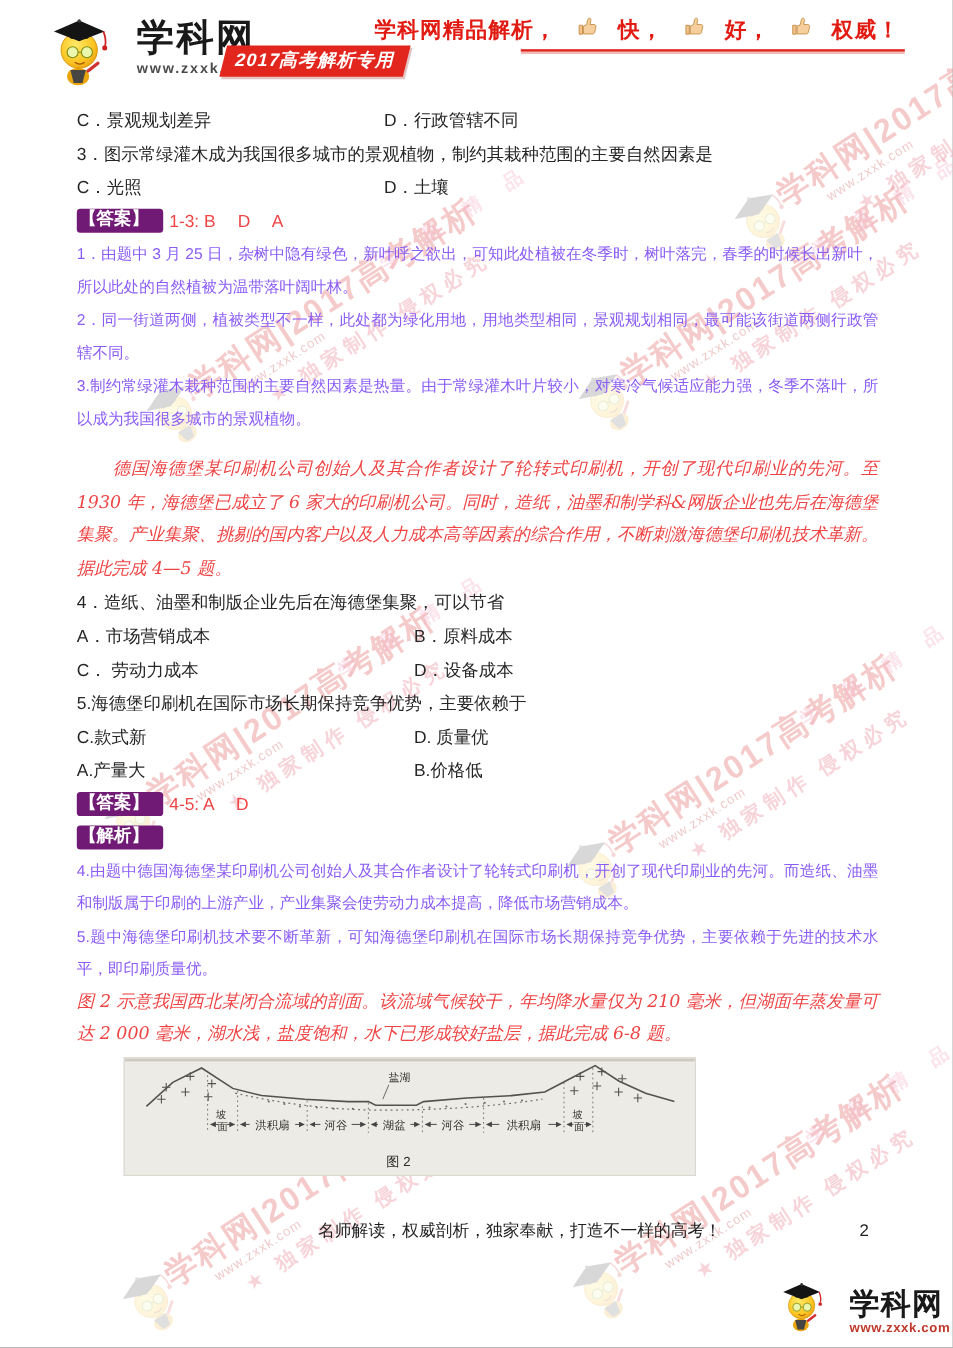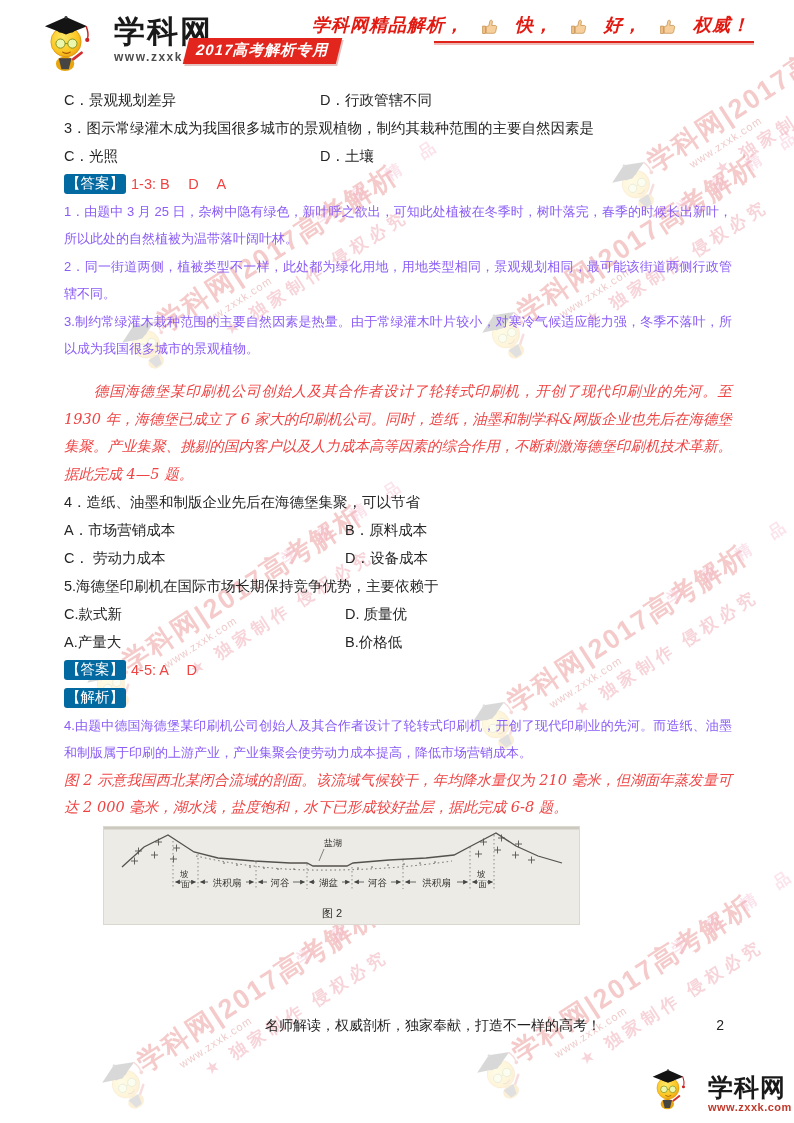--- a/index.html
+++ b/index.html
@@ -8,22 +8,22 @@
   
   .hdr-logo{position:absolute;left:38px;top:6px;display:flex;align-items:flex-start;}
   .hdr-logo .mascot{width:56px;height:66px;}
   .logo-txt{margin-left:20px;margin-top:10px;}
   .logo-name{font-size:31px;font-weight:bold;color:#191919;letter-spacing:2px;line-height:32px;}
   .logo-site{font-size:12px;font-weight:bold;color:#4c4c4c;letter-spacing:1.5px;margin-top:2px;}
   .ribbon{position:absolute;left:186px;top:38px;background:#e3261d;color:#fff;font-size:15px;
           font-weight:bold;padding:3px 10px 4px 10px;transform:skewX(-14deg);
           box-shadow:2px 2px 0 rgba(140,20,10,.25);letter-spacing:1px;}
   .slogan1{position:absolute;top:13px;right:44px;color:#e11a12;font-size:18px;font-weight:bold;
-           font-style:italic;font-family:"DejaVu Serif","Liberation Serif",serif;letter-spacing:1px;
-           display:flex;align-items:flex-end;gap:16px;}
+           font-family:"DejaVu Serif","Liberation Serif",serif;letter-spacing:1px;
+           display:flex;align-items:flex-start;gap:16px;}
   .slogan1 svg{width:17px;height:17px;margin:0 1px 2px 1px;}
   .slogan-underline{position:absolute;top:41px;right:40px;width:320px;height:2px;background:#e0231a;
            box-shadow:0 2px 0 rgba(224,100,90,.45);}
   .slogan2{position:absolute;top:50px;right:46px;color:#dd3c2a;font-size:16px;font-weight:bold;letter-spacing:2px;}
   
   .wm-layer{position:absolute;inset:0;pointer-events:none;z-index:0;}
   .wm{position:absolute;width:0;height:0;}
   .wm-rot{transform:rotate(-33deg);transform-origin:0 0;width:330px;}
   .wm-main{font-size:27px;font-weight:bold;color:rgba(217,83,79,.30);letter-spacing:2px;white-space:nowrap;}
   .wm-site{font-size:11px;color:rgba(205,95,95,.34);letter-spacing:1px;margin:-2px 0 0 34px;}
@@ -32,22 +32,22 @@
   .wm-mascot{position:absolute;left:-48px;top:-6px;width:52px;height:60px;opacity:.16;}
   
   .content{position:absolute;left:64px;top:86px;width:668px;z-index:1;font-size:14.5px;color:#262626;}
   .row{height:28px;display:flex;align-items:center;}
   .row.options span:first-child{width:256px;}
   .row.options.wide span:first-child{width:281px;}
   .red-para{color:#8b5cf6;font-size:13px;line-height:27.4px;text-align:justify;margin:0;}
   .kaiti{font-family:"DejaVu Serif","Liberation Serif",serif;font-style:italic;color:#ef4444;
          font-size:14.5px;line-height:27.4px;text-align:justify;margin:0;}
   .kaiti.indent{text-indent:30px;margin-top:16px;}
-  .badge{display:inline-block;background:#0369a1;color:#fff;font-weight:normal;font-size:14.5px;
-         border-radius:3px;padding:1px 2px 2px 2px;line-height:17px;margin-right:5px;}
+  .badge{display:inline-block;background:#701a75;color:#fff;font-weight:bold;font-size:14.5px;
+         border-radius:3px;padding:1px 12px 2px 2px;line-height:17px;margin-right:5px;}
   .ans-txt{color:#ef4444;font-size:14.5px;white-space:pre-wrap;}
   
   .figure{width:475px;height:97px;margin:4px 0 0 39px;background:#ecebe5;position:relative;
           border:1px solid #dbd8cf;}
   .figure svg{display:block;width:475px;height:97px;}
   
   .footer-slogan{position:absolute;left:64px;top:1017px;width:668px;text-align:center;
                  padding-left:70px;box-sizing:border-box;font-size:14px;color:#1e1e1e;z-index:1;}
   .page-num{position:absolute;right:70px;top:1017px;font-size:14px;color:#222;z-index:1;}
   .ftr-logo{position:absolute;left:648px;top:1062px;display:flex;align-items:flex-start;z-index:1;}
@@ -242,20 +242,21 @@
           <span>B.价格低</span>
         </div>
         <div class="row ans">
           <span class="badge">【答案】</span>
           <span class="ans-txt">4-5: A　 D</span>
         </div>
         <div class="row ans">
           <span class="badge">【解析】</span>
         </div>
         <p class="red-para">4.由题中德国海德堡某印刷机公司创始人及其合作者设计了轮转式印刷机，开创了现代印刷业的先河。而造纸、油墨和制版属于印刷的上游产业，产业集聚会使劳动力成本提高，降低市场营销成本。</p>
+        <p class="red-para">5.题中海德堡印刷机技术要不断革新，可知海德堡印刷机在国际市场长期保持竞争优势，主要依赖于先进的技术水平，即印刷质量优。</p>
         <p class="kaiti">图 2 示意我国西北某闭合流域的剖面。该流域气候较干，年均降水量仅为 210 毫米，但湖面年蒸发量可达 2 000 毫米，湖水浅，盐度饱和，水下已形成较好盐层，据此完成 6-8 题。</p>
       </div>
 
     <div class="figure">
       <svg viewBox="0 0 475 97" font-family="Liberation Sans, DejaVu Sans, sans-serif">
         <defs>
           <marker id="ah" markerWidth="7" markerHeight="7" refX="5.5" refY="3" orient="auto">
             <path d="M0 0L6 3L0 6z" fill="#444"></path>
           </marker>
         </defs>

